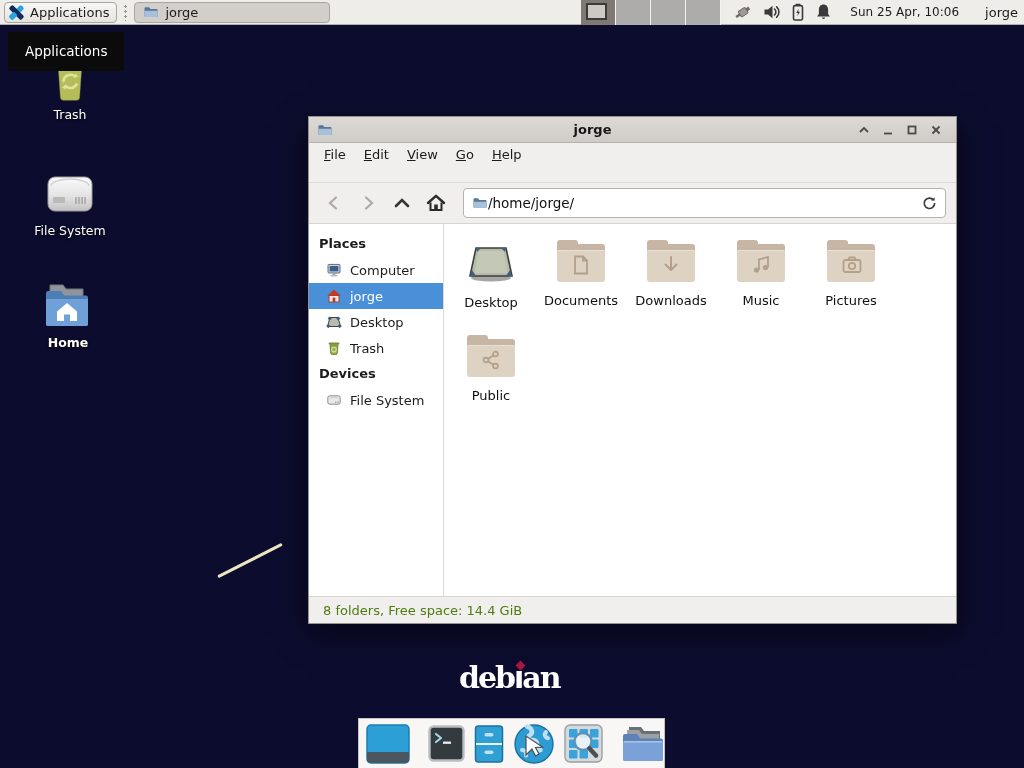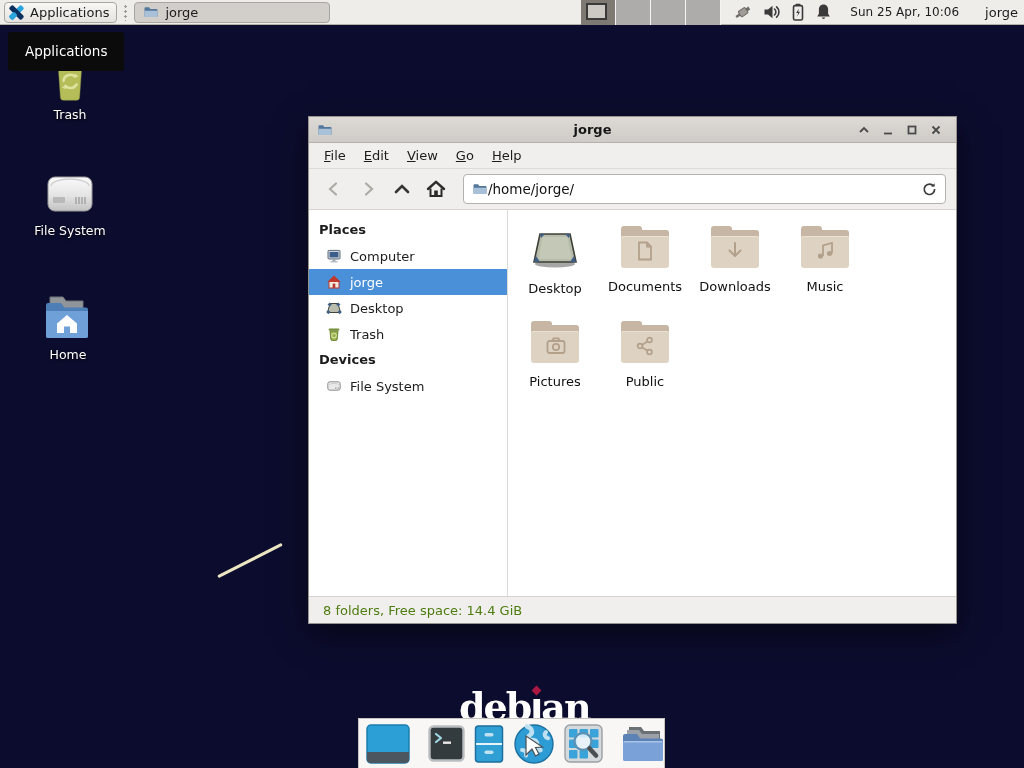--- a/index.html
+++ b/index.html
@@ -36,42 +36,42 @@
   
   .dicon{position:absolute;width:96px;text-align:center;color:#fff;font-size:12.5px;z-index:2;}
   .dicon .lbl{margin-top:5px;text-shadow:0 1px 3px rgba(0,0,0,.9);}
   .dicon svg{display:block;margin:0 auto;}
 
   .diag-line{position:absolute;left:214px;top:559px;width:72px;height:3px;background:#ece6c3;
     border-radius:2px;transform:rotate(-27deg);z-index:1;}
 
   
   .debian{position:absolute;left:459px;top:660px;font-family:"DejaVu Serif","Liberation Serif",serif;
-    font-size:38px;font-weight:bold;letter-spacing:-2px;color:#fff;z-index:1;margin-top:24px;}
+    font-size:30px;font-weight:bold;letter-spacing:-2px;color:#fff;z-index:1;}
   .dotless-i{position:relative;}
   .i-dot{position:absolute;left:3px;top:2px;width:7px;height:7px;background:var(--debred);transform:rotate(45deg);}
 
   
   .window{position:absolute;left:308px;top:116px;width:649px;height:508px;background:#fff;
     border:1px solid #96928e;box-shadow:0 10px 30px rgba(0,0,0,.5);z-index:10;display:flex;flex-direction:column;}
   .titlebar{height:26px;background:linear-gradient(#ddd9d5,#cfcbc7);display:flex;align-items:center;
     padding:0 8px;border-bottom:1px solid #b5b1ad;}
   .titlebar .win-title{flex:1;text-align:center;font-weight:bold;font-size:13px;color:#151515;}
   .tb-btn{width:24px;height:20px;display:flex;align-items:center;justify-content:center;}
-  .menubar{height:26px;background:var(--chrome);display:flex;align-items:center;padding:0 6px;
+  .menubar{height:40px;background:var(--chrome);display:flex;padding:0 6px;
     border-bottom:1px solid #dedbd7;font-size:13px;color:#1c1c1c;}
   .menu-item{padding:4px 9px;}
   .toolbar{height:41px;background:var(--chrome);display:flex;align-items:center;gap:4px;
     padding:0 10px;border-bottom:1px solid #d7d4d0;}
   .tool-btn{width:30px;height:28px;display:flex;align-items:center;justify-content:center;}
   .pathbar{flex:1;height:30px;margin-left:8px;background:#fff;border:1px solid #b5b2ae;border-radius:4px;
     display:flex;align-items:center;padding:0 8px;}
   .pathbar .path-text{flex:1;font-size:13.5px;color:#111;}
   .win-body{flex:1;display:flex;min-height:0;}
-  .sidebar{width:199px;border-right:1px solid #dcdad6;background:#fff;padding-top:7px;font-size:13px;color:#1c1c1c;overflow:hidden;}
+  .sidebar{width:135px;border-right:1px solid #dcdad6;background:#fff;padding-top:7px;font-size:13px;color:#1c1c1c;overflow:hidden;}
   .side-header{font-weight:bold;padding:5px 10px 6px 10px;}
   .side-row{height:26px;display:flex;align-items:center;gap:8px;padding-left:17px;}
   .side-row.selected{background:var(--sel);color:#fff;}
   .main-area{flex:1;background:#fff;padding:14px 0 0 2px;display:flex;flex-wrap:wrap;align-content:flex-start;}
   .cell{width:90px;height:95px;display:flex;flex-direction:column;align-items:center;padding-top:2px;}
   .cell .lbl{margin-top:11px;font-size:13px;color:#111;}
   .statusbar{height:27px;background:var(--chrome);border-top:1px solid #d7d4d0;display:flex;align-items:center;
     padding:0 14px;font-size:13px;color:#4d7c0f;}
 
   
@@ -172,21 +172,21 @@
     <rect x="3" y="7" width="44" height="34" rx="7" fill="url(#drv)" stroke="#999" stroke-width="1"></rect>
     <path d="M6 16a19 7 0 0 1 38 0" fill="none" stroke="#cfcfcf" stroke-width="1.4"></path>
     <rect x="8" y="27" width="12" height="6" rx="1" fill="#b9b9b9"></rect>
     <g stroke="#a8a8a8" stroke-width="1.6">
       <path d="M31 27v7M34 27v7M37 27v7M40 27v7"></path>
     </g>
   </svg>
   <div class="lbl">File System</div>
 </div>
 
-<div class="dicon" style="left:20px;top:292px;">
+<div class="dicon" style="left:20px;top:280px;font-weight:bold;">
   <svg width="54" height="50" viewBox="0 0 54 50">
     <path d="M9 5h13l3 4h17v14H9z" fill="#90959a" stroke="#70757a" stroke-width="1"></path>
     <path d="M5 13a2 2 0 0 1 2-2h13l3.4 4.6H45a2 2 0 0 1 2 2V44a2 2 0 0 1-2 2H7a2 2 0 0 1-2-2z" fill="#4d7fb6"></path>
     <path d="M5 19h42v25a2 2 0 0 1-2 2H7a2 2 0 0 1-2-2z" fill="#6fa0d8"></path>
     <path d="M26 23l-10 8.5V41h7v-6.5h6V41h7v-9.5z" fill="#fff"></path>
   </svg>
   <div class="lbl">Home</div>
 </div>
 
 <div class="diag-line"></div>

